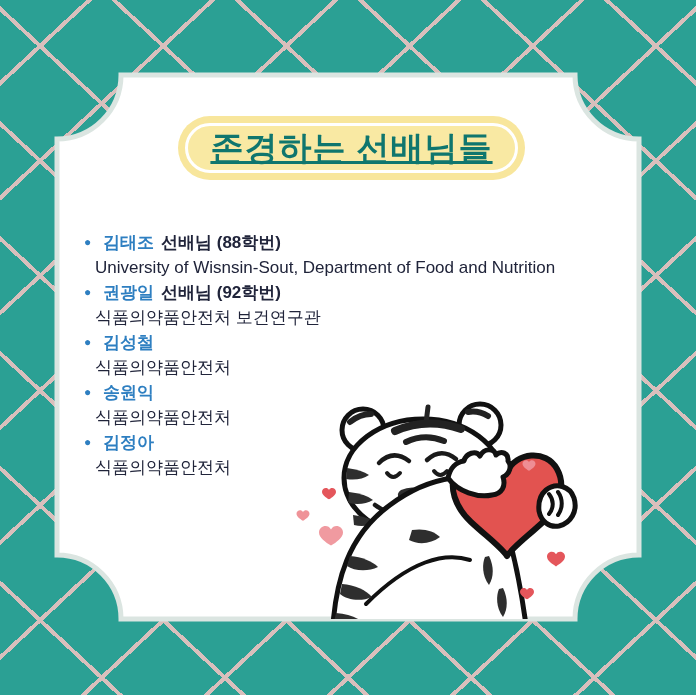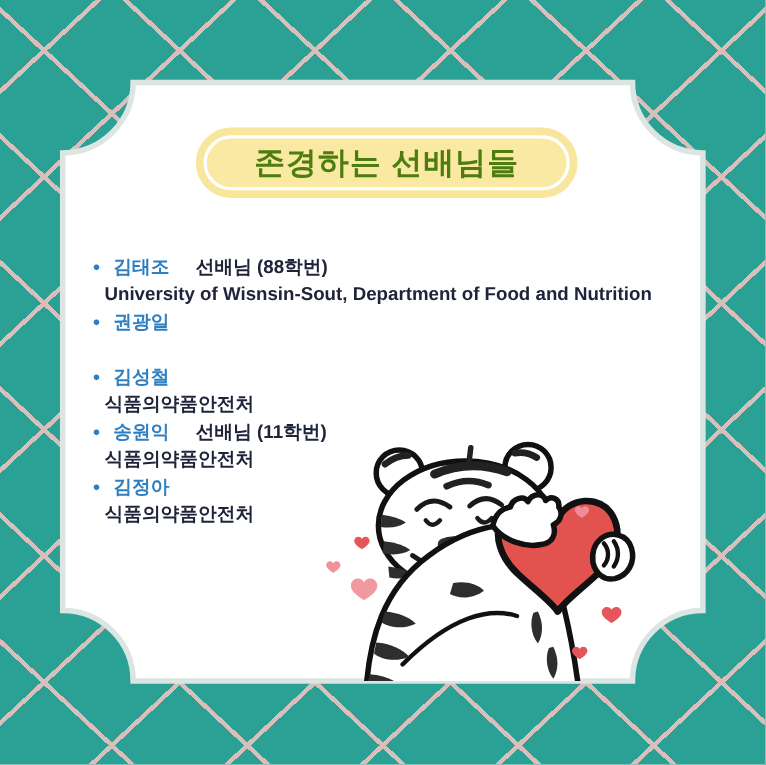--- a/index.html
+++ b/index.html
@@ -12,34 +12,34 @@
       repeating-linear-gradient(-43deg, transparent 0 80px, #d9bfbc 80px 84px);
   }
   .art{position:absolute;left:0;top:0;z-index:1;}
   .pill{
     position:absolute;left:185px;top:123px;width:327px;height:44px;z-index:3;
     background:#f9e9a3;border:3px solid #ffffff;border-radius:26px;
     box-shadow:0 0 0 7px #f8e69c;
     display:flex;align-items:center;justify-content:center;
   }
   .pill-title{
-    font-size:28px;font-weight:800;color:#4d7c0f;letter-spacing:1px;
+    font-size:33px;font-weight:800;color:#0f766e;letter-spacing:1px;text-decoration:underline;
   }
   .senior-list{
     position:absolute;left:84px;top:230px;width:540px;z-index:3;
     font-size:17px;line-height:25px;color:#20243a;font-weight:700;
   }
   .senior-item{height:50px;}
   .line1{display:flex;align-items:center;}
   .bullet{
     width:19px;flex:0 0 19px;color:#2e7fc1;font-size:12px;line-height:25px;
   }
   .sname{color:#2e7fc1;}
-  .ssuffix{margin-left:24px;color:#20243a;}
-  .line2{padding-left:11px;font-weight:700;letter-spacing:0;}
+  .ssuffix{margin-left:7px;color:#20243a;}
+  .line2{padding-left:11px;font-weight:400;letter-spacing:0;}
 </style>
 </head>
 <body>
 
 <div class="stage">
 
   <svg class="art" width="696" height="695" viewBox="0 0 696 695" aria-hidden="true">
     <defs>
       <clipPath id="cardClip">
         <path d="M121 75 L575 75 A64 64 0 0 0 639 139 L639 555 A64 64 0 0 0 575 619
@@ -124,36 +124,37 @@
         <span class="sname">김태조</span>
         <span class="ssuffix">선배님 (88학번)</span>
       </div>
       <div class="line2">University of Wisnsin-Sout, Department of Food and Nutrition</div>
     </div>
 
     <div class="senior-item">
       <div class="line1">
         <span class="bullet">●</span>
         <span class="sname">권광일</span>
+        <span class="ssuffix">선배님 (92학번)</span>
       </div>
+      <div class="line2">식품의약품안전처 보건연구관</div>
     </div>
 
     <div class="senior-item">
       <div class="line1">
         <span class="bullet">●</span>
         <span class="sname">김성철</span>
       </div>
       <div class="line2">식품의약품안전처</div>
     </div>
 
     <div class="senior-item">
       <div class="line1">
         <span class="bullet">●</span>
         <span class="sname">송원익</span>
-        <span class="ssuffix">선배님 (11학번)</span>
       </div>
       <div class="line2">식품의약품안전처</div>
     </div>
 
     <div class="senior-item">
       <div class="line1">
         <span class="bullet">●</span>
         <span class="sname">김정아</span>
       </div>
       <div class="line2">식품의약품안전처</div>

